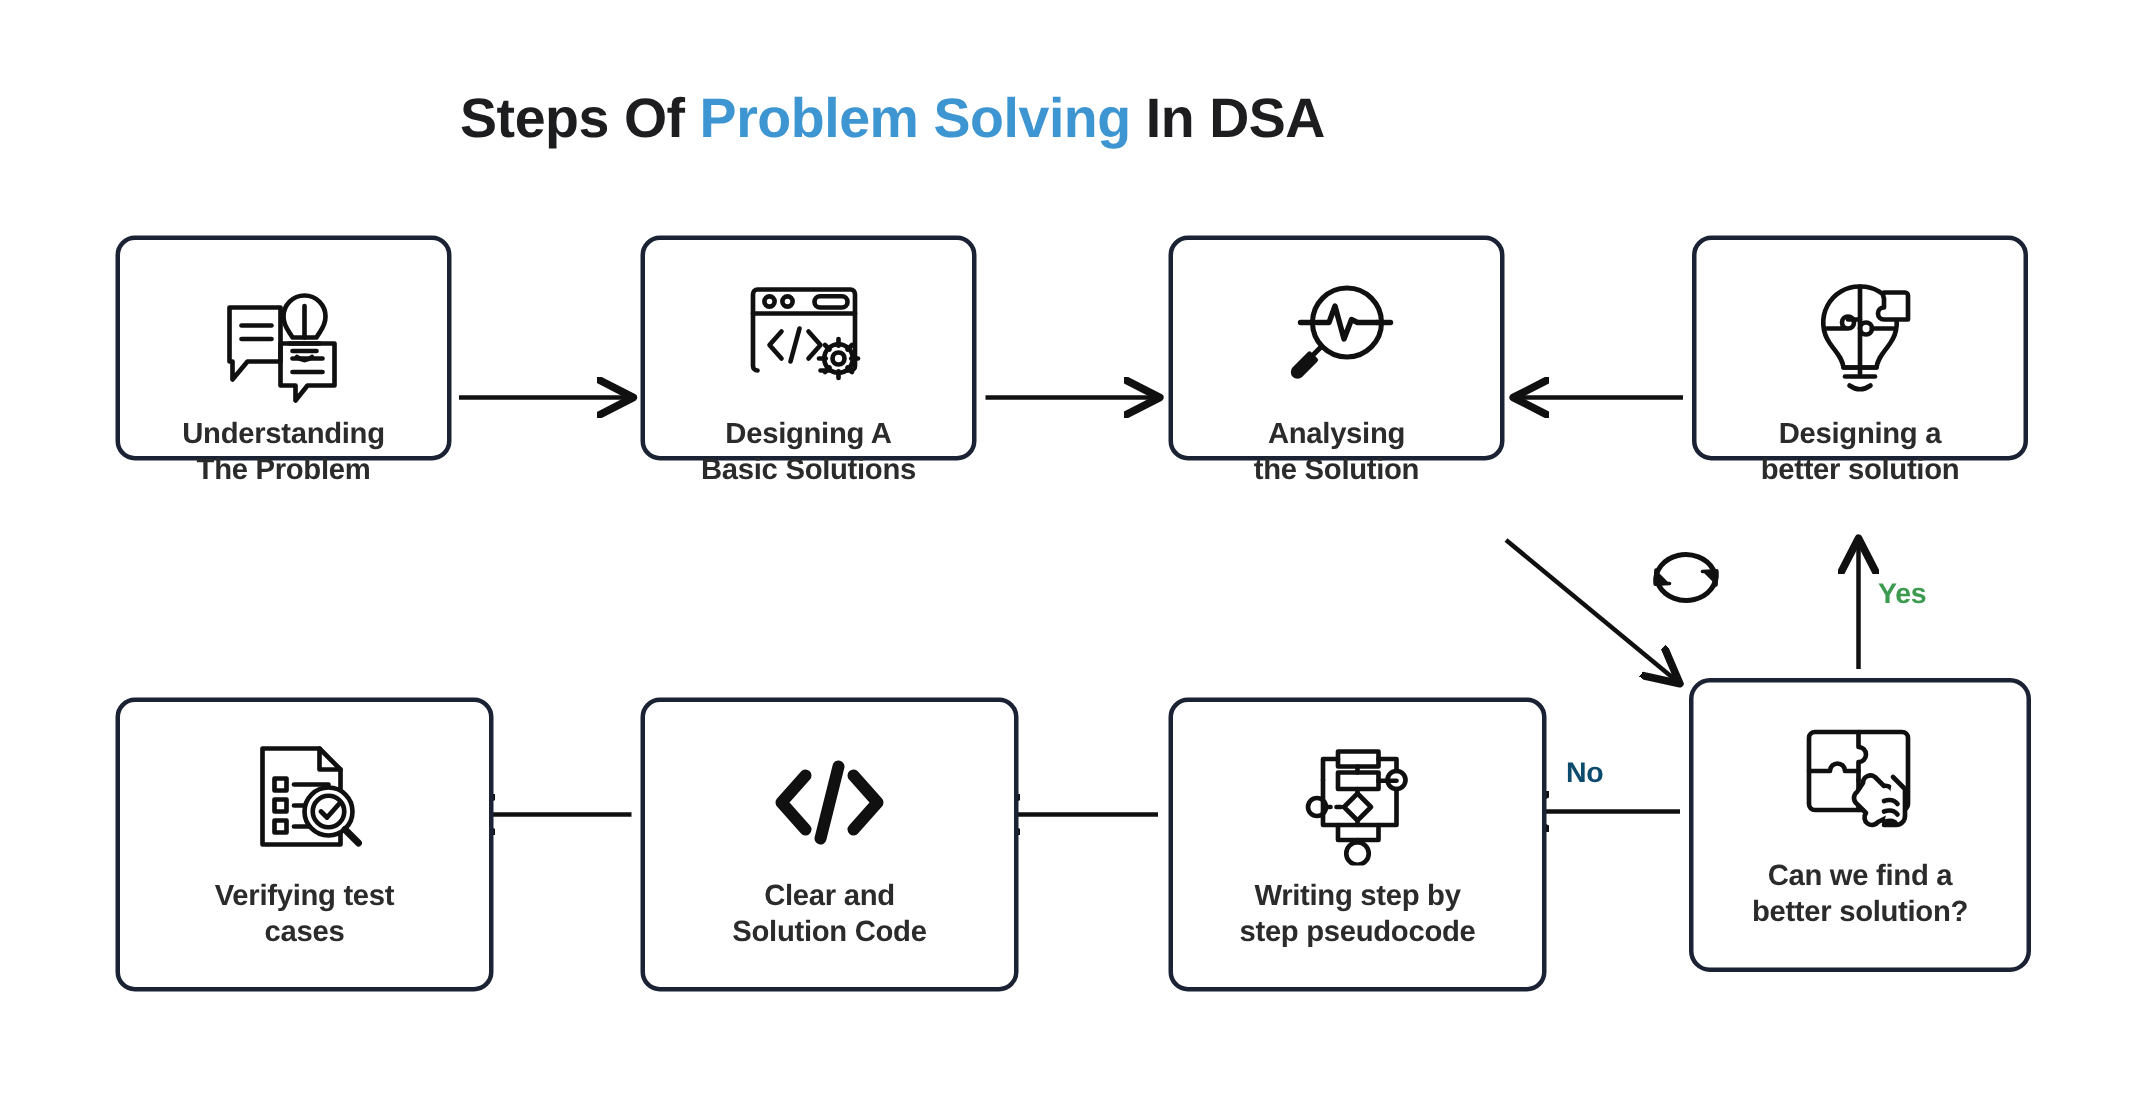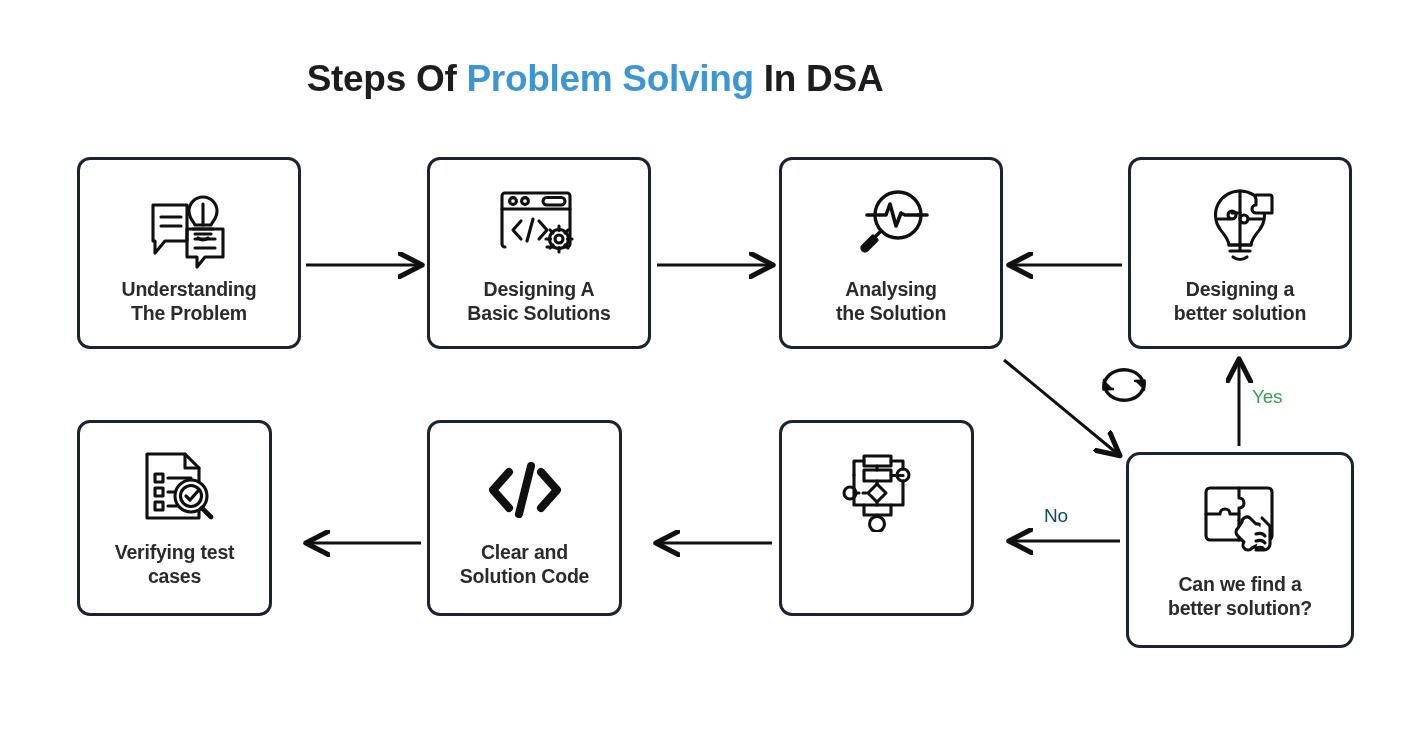--- a/index.html
+++ b/index.html
@@ -52,23 +52,23 @@
     font-size: 19.5px;
     font-weight: bold;
     line-height: 1.22;
     color: #2b2b2b;
     text-align: center;
     white-space: pre-line;
     letter-spacing: -0.2px;
   }
 
   
-  .row-top { top: 157px; width: 224px; height: 192px; }
+  .row-top { top: 157px; width: 224px; height: 150px; }
   .row-top .icon-wrap { height: 104px; padding-top: 14px; }
-  .row-bot { top: 420px; width: 195px; height: 196px; }
+  .row-bot { top: 465px; width: 252px; height: 196px; }
   .row-bot .icon-wrap { height: 104px; padding-top: 14px; }
 
   .c1 { left: 77px; }
   .c2 { left: 427px; }
   .c3 { left: 779px; align-items: center; }
   .c4 { left: 1128px; }
 
   
   #card-decision {
     top: 452px;
@@ -84,21 +84,21 @@
     top: 0; left: 0;
     width: 1427px;
     height: 731px;
     pointer-events: none;
   }
 
   
   .edge-label {
     position: absolute;
     font-size: 19px;
-    font-weight: normal;
+    font-weight: bold;
     letter-spacing: -0.2px;
   }
   #label-yes { left: 1252px; top: 386px; color: #3c9b51; }
   #label-no  { left: 1044px; top: 505px; color: #0c4a6e; }
 </style>
 </head>
 <body>
 
 <div id="title">
   <span>Steps Of </span><span class="accent">Problem Solving</span><span> In DSA</span>
@@ -280,20 +280,22 @@
       <path d="M23,29 v30 h10"></path>
       <path d="M25,47 h10" stroke-dasharray="3 4"></path>
       <path d="M60,29.5 H72"></path>
       <path d="M72,35 v24 H60"></path>
       <path d="M46,69 v1.5"></path>
       <path d="M46,20 v4"></path>
       <path d="M46,35 v3"></path>
       <path d="M46,56 v3"></path>
     </svg>
   </div>
+  <div class="card-label">Writing step by
+step pseudocode</div>
 </div>
 
 <div class="card row-bot c2">
   <div class="icon-wrap">
     <svg width="92" height="86" viewBox="0 0 92 86" fill="none" stroke="#101010" stroke-width="8" stroke-linecap="round" stroke-linejoin="round">
       <path d="M30,26 L14,44 L30,62"></path>
       <path d="M62,26 L78,44 L62,62"></path>
       <line x1="52" y1="20" x2="40" y2="68"></line>
     </svg>
   </div>

